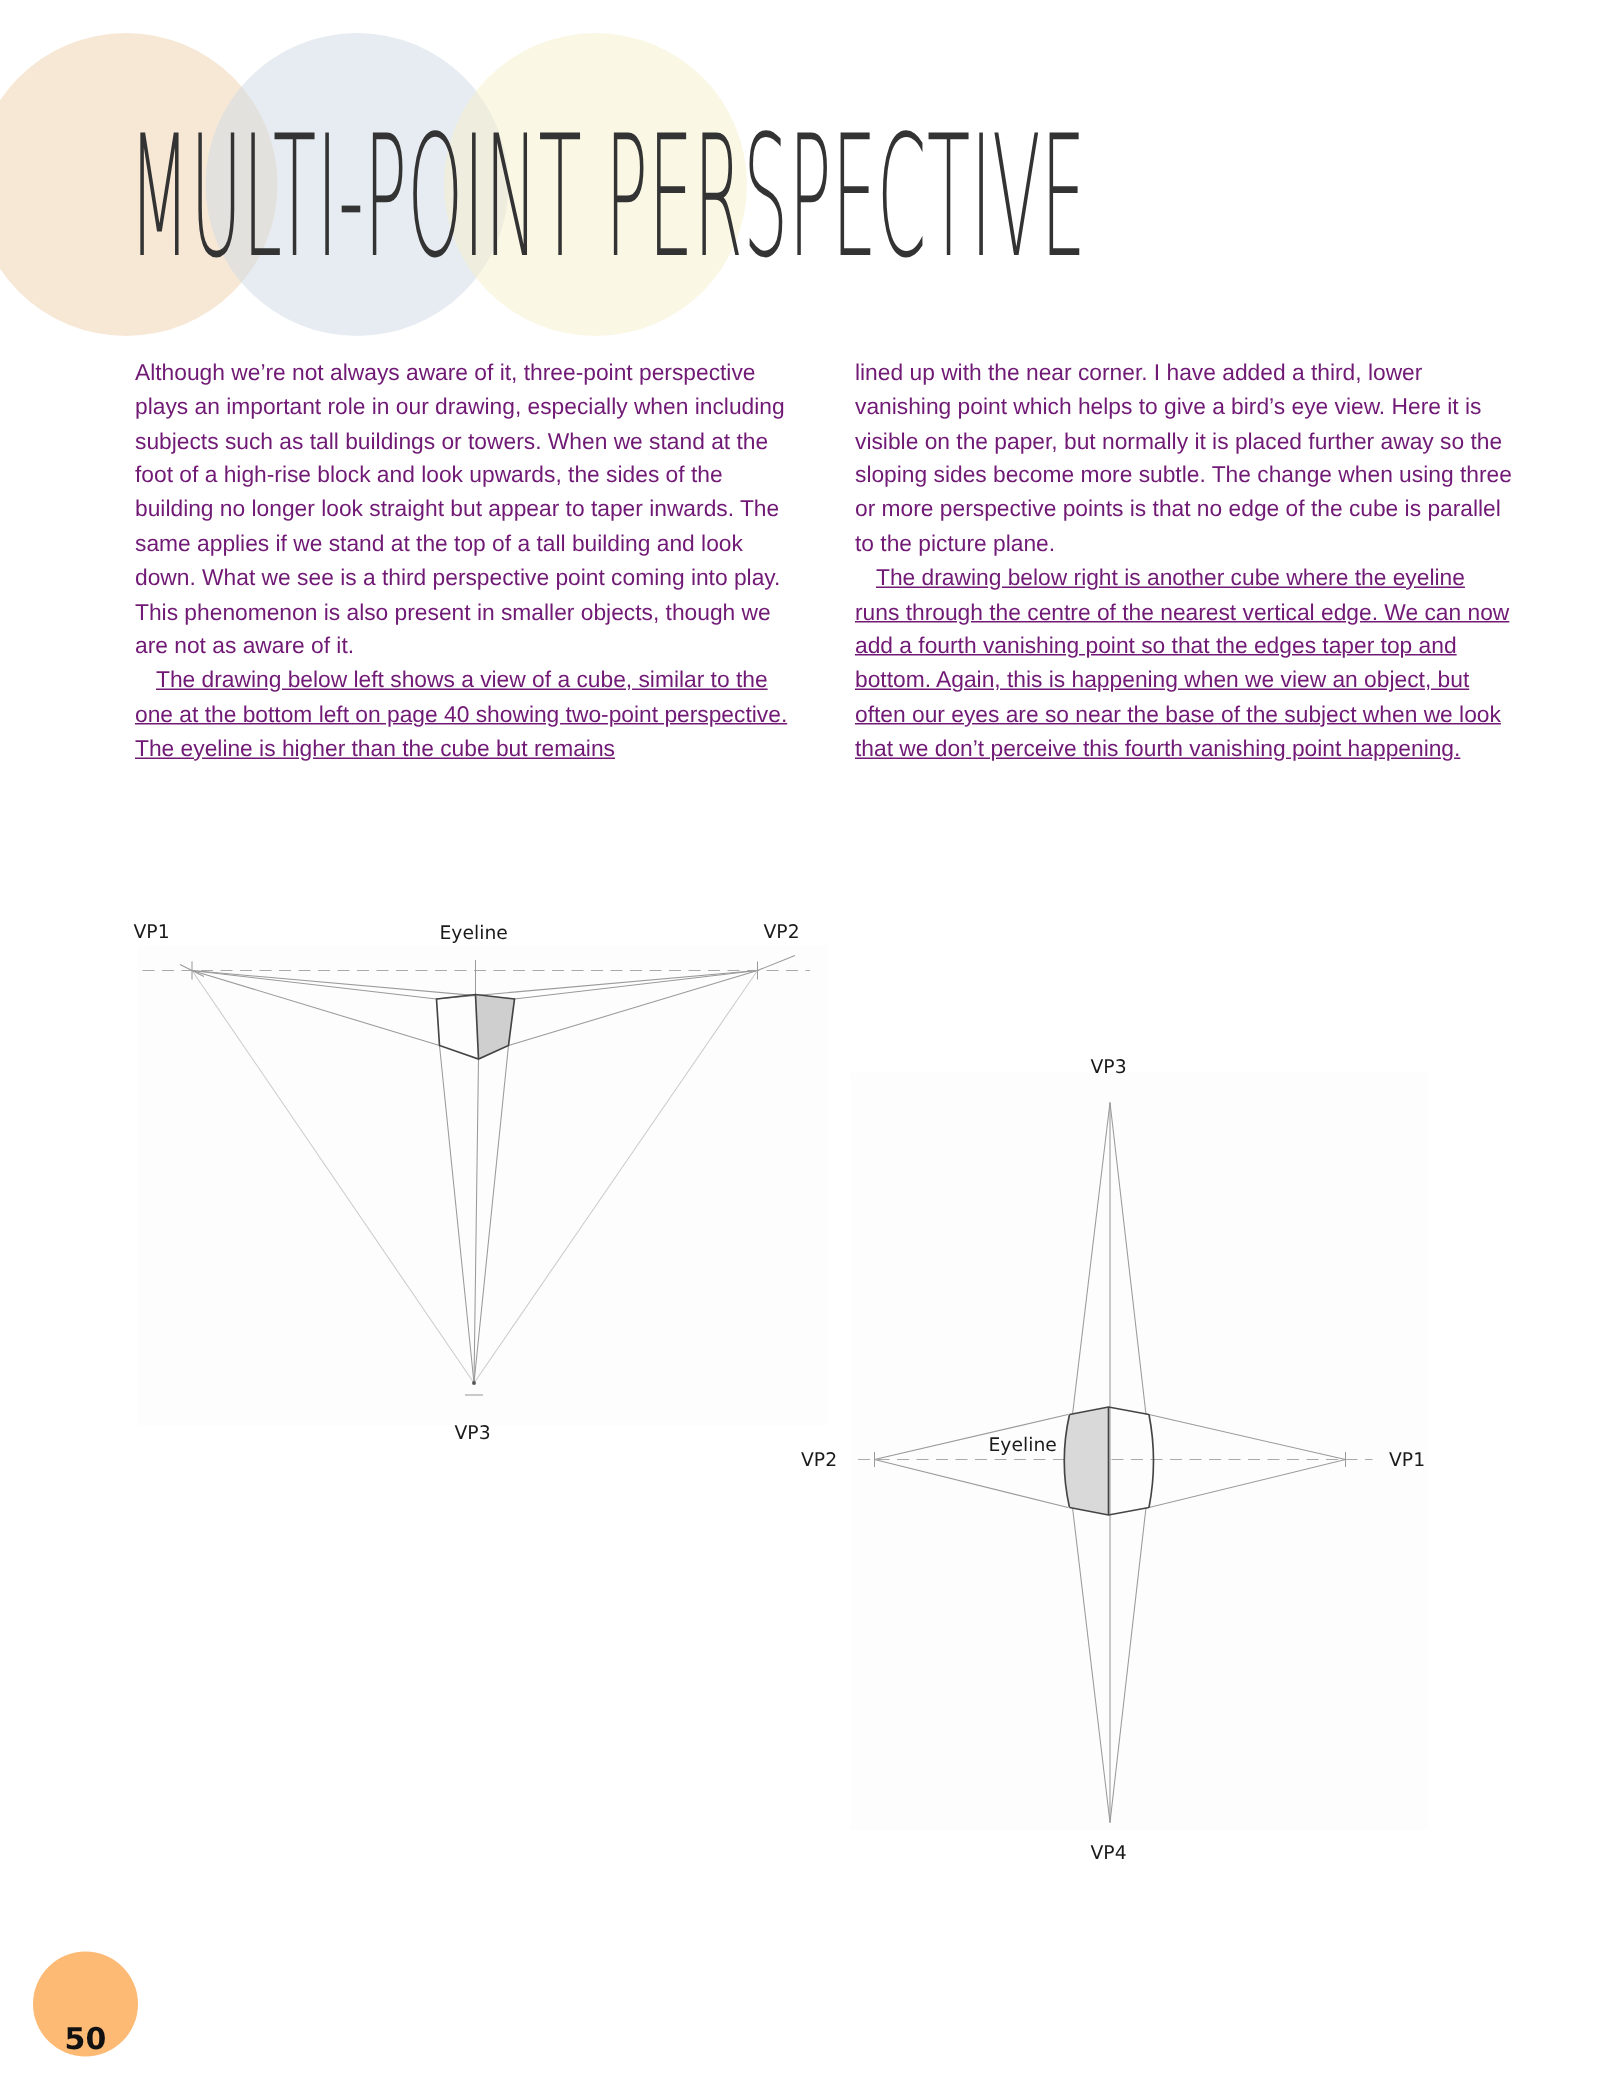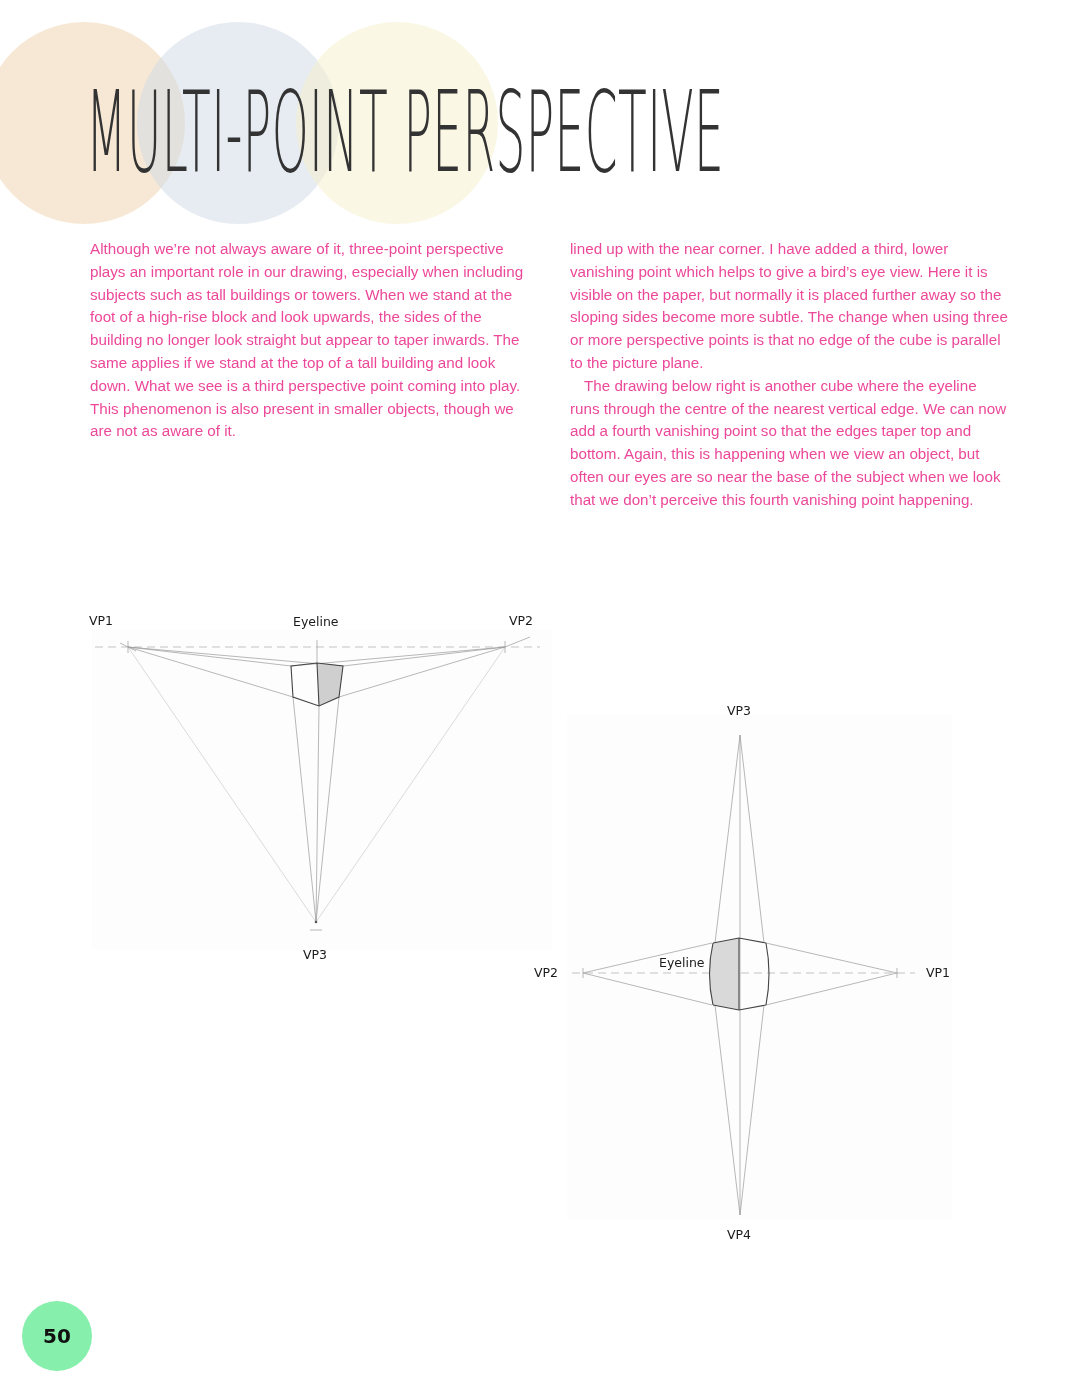--- a/index.html
+++ b/index.html
@@ -14,46 +14,47 @@
   .c3 { left: 296px; background: rgba(245,241,205,0.55); }
   .title {
     position: absolute; left: 86px; top: 72px; margin: 0;
     font-family: "DejaVu Sans", sans-serif; font-weight: 300;
     font-size: 112px; line-height: 120px; letter-spacing: 1px;
     color: #333333; transform: scaleX(0.42); transform-origin: left top;
     white-space: nowrap; text-transform: uppercase;
   }
   .col {
     position: absolute; top: 238px; width: 440px;
-    font-size: 15.2px; line-height: 22.8px; color: #ec4899;
+    font-size: 15.2px; line-height: 22.8px; color: #701a75;
   }
   .col p { margin: 0; }
-  .col p.indent { text-indent: 14px; }
+  .col p.indent { text-indent: 14px; text-decoration: underline; }
   .col-left { left: 90px; }
   .col-right { left: 570px; }
   svg.drawing { position: absolute; left: 0; top: 0; }
   .lbl { font-family: "DejaVu Sans", sans-serif; font-size: 12.5px; fill: #1a1a1a; }
   .page-badge {
     position: absolute; left: 22px; top: 1301px; width: 70px; height: 70px;
-    border-radius: 50%; background: #86efac;
-    display: flex; align-items: center; justify-content: center;
+    border-radius: 50%; background: #fdba74;
+    display: flex; align-items: flex-end; justify-content: center;
     font-family: "DejaVu Sans", sans-serif; font-weight: bold; font-size: 20px; color: #111;
   }
 </style>
 </head>
 <body>
 
 <div class="circle c1"></div>
 <div class="circle c2"></div>
 <div class="circle c3"></div>
 
 <h1 class="title">Multi-point perspective</h1>
 
 <div class="col col-left">
   <p>Although we’re not always aware of it, three-point perspective plays an important role in our drawing, especially when including subjects such as tall buildings or towers. When we stand at the foot of a high-rise block and look upwards, the sides of the building no longer look straight but appear to taper inwards. The same applies if we stand at the top of a tall building and look down. What we see is a third perspective point coming into play. This phenomenon is also present in smaller objects, though we are not as aware of it.</p>
+  <p class="indent">The drawing below left shows a view of a cube, similar to the one at the bottom left on page 40 showing two-point perspective. The eyeline is higher than the cube but remains</p>
 </div>
 <div class="col col-right">
   <p>lined up with the near corner. I have added a third, lower vanishing point which helps to give a bird’s eye view. Here it is visible on the paper, but normally it is placed further away so the sloping sides become more subtle. The change when using three or more perspective points is that no edge of the cube is parallel to the picture plane.</p>
   <p class="indent">The drawing below right is another cube where the eyeline runs through the centre of the nearest vertical edge. We can now add a fourth vanishing point so that the edges taper top and bottom. Again, this is happening when we view an object, but often our eyes are so near the base of the subject when we look that we don’t perceive this fourth vanishing point happening.</p>
 </div>
 
 <svg class="drawing" width="1080" height="1400">
   <rect x="92" y="630" width="460" height="320" fill="#fdfdfd"></rect>
   <g stroke="#9a9a9a" stroke-width="0.7" fill="none">
     <line x1="95" y1="647" x2="540" y2="647" stroke-dasharray="8,5" stroke="#aaaaaa"></line>

